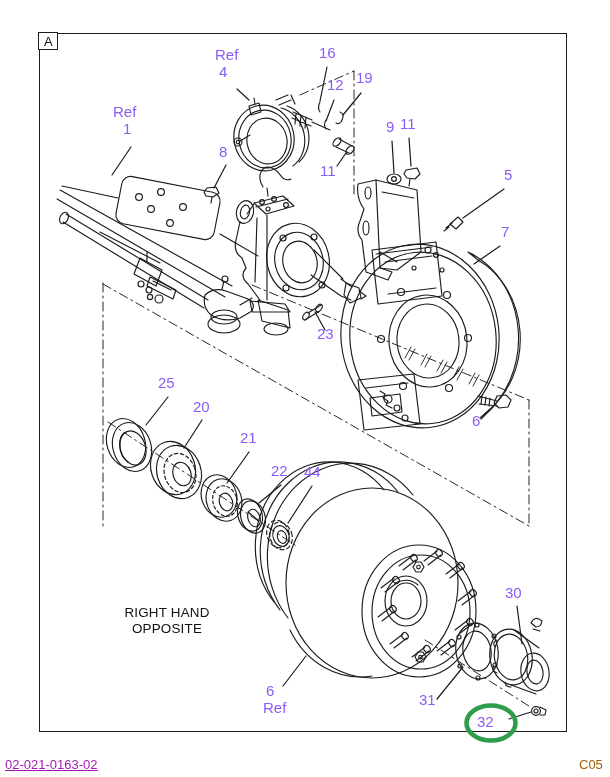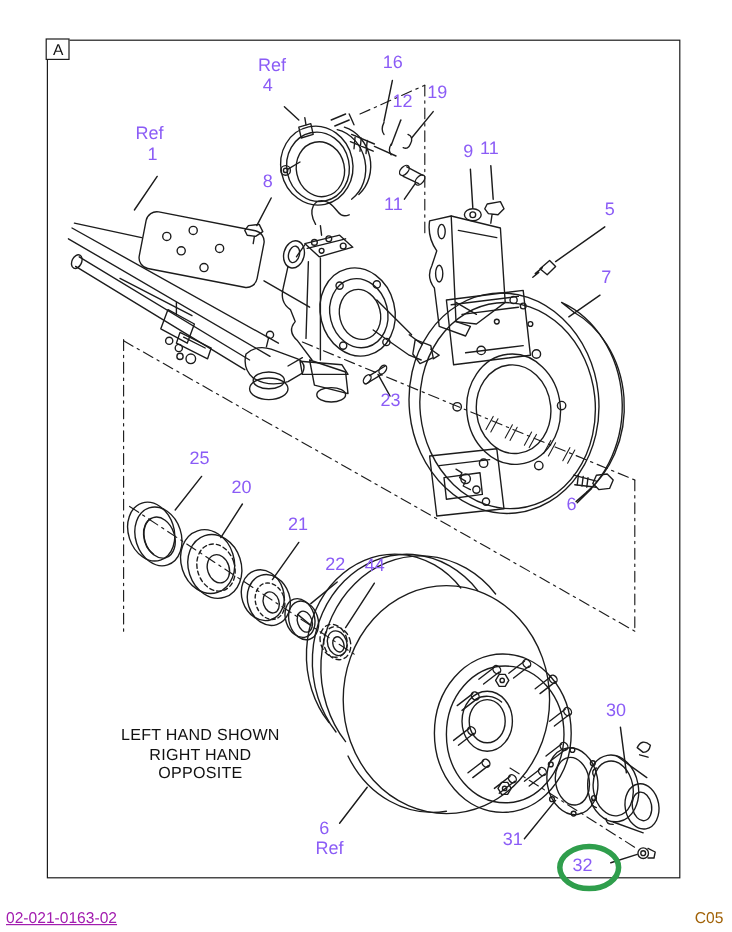--- a/index.html
+++ b/index.html
@@ -349,20 +349,19 @@
   <div class="callout" style="left:240px;top:430px">21</div>
   <div class="callout" style="left:271px;top:463px">22</div>
   <div class="callout" style="left:304px;top:464px">44</div>
   <div class="callout" style="left:266px;top:683px">6</div>
   <div class="callout" style="left:263px;top:700px">Ref</div>
   <div class="callout" style="left:505px;top:585px">30</div>
   <div class="callout" style="left:419px;top:692px">31</div>
   <div class="callout" style="left:477px;top:714px">32</div>
 
   <div class="note">
-    <div>LEFT HAND SHOWN</div>
     <div>RIGHT HAND OPPOSITE</div>
   </div>
 
   <div class="footer-left">02-021-0163-02</div>
   <div class="footer-right">C05</div>
 
 </div>
 
 </body></html>

